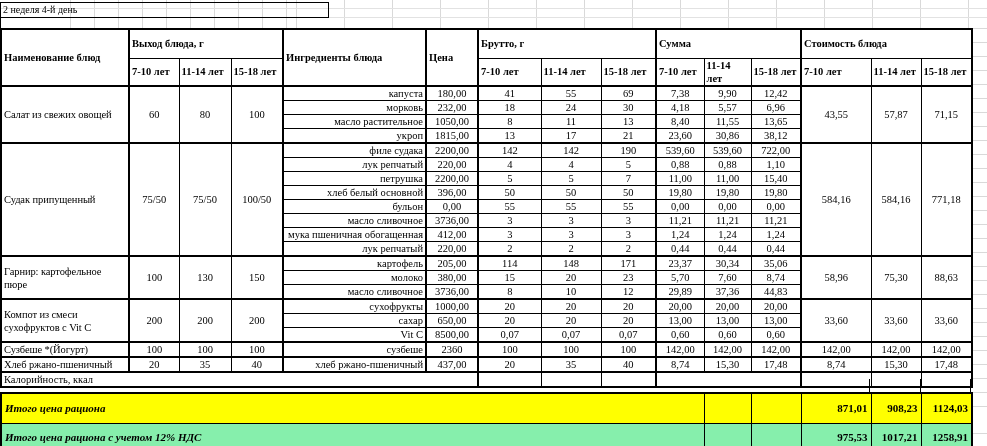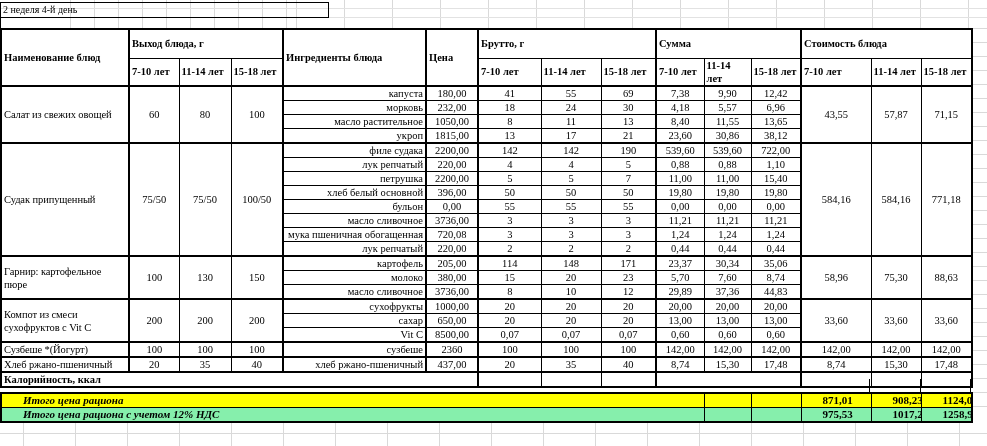--- a/index.html
+++ b/index.html
@@ -32,29 +32,29 @@
   .main tr.h1 td{height:29px}
   .main tr.h2 td{height:28px}
   .hdr{font-weight:bold;vertical-align:middle}
   .sL{border-left-width:2px !important}
   .bt{border-top-width:2px !important}
   .hb{border-bottom-width:2px !important}
   .num{text-align:center}
   .vt{vertical-align:top}
   .name{font-size:10px;letter-spacing:-0.1px;vertical-align:top}
   .ingr{text-align:right}
-  .kcal{font-weight:bold}
+  .kcal{font-weight:normal}
 
   
   .gaplines{position:absolute;left:869px;top:379px;width:102px;height:13px;border-left:1px solid #000;border-right:1px solid #000}
   .gaplines::after{content:"";position:absolute;left:50px;top:0;bottom:0;width:1px;background:#000}
 
   
   table.totals{position:absolute;left:0;top:392px;border-collapse:collapse;table-layout:fixed;width:971px;border:2px solid #000}
-  .totals td{border:1px solid #000;height:14px;font-size:11px;line-height:13px;padding:0 21px;overflow:hidden}
+  .totals td{border:1px solid #000;height:30px;font-size:11px;line-height:13px;padding:0 3px;overflow:hidden}
   .tl{font-weight:bold;font-style:italic;text-align:left}
   .tv{font-weight:bold;text-align:right}
 </style>
 </head>
 <body>
 
 <div class="sheet">
 
   <div class="gridv" id="gridv1"></div>
   <div class="gridv" id="gridv2"></div>
@@ -222,21 +222,21 @@
           <td class="num sL">3736,00</td>
           <td class="num sL">3</td>
           <td class="num">3</td>
           <td class="num">3</td>
           <td class="num sL">11,21</td>
           <td class="num">11,21</td>
           <td class="num">11,21</td>
         </tr>
         <tr>
           <td class="ingr sL">мука пшеничная обогащенная</td>
-          <td class="num sL">720,08</td>
+          <td class="num sL">412,00</td>
           <td class="num sL">3</td>
           <td class="num">3</td>
           <td class="num">3</td>
           <td class="num sL">1,24</td>
           <td class="num">1,24</td>
           <td class="num">1,24</td>
         </tr>
         <tr>
           <td class="ingr sL">лук репчатый</td>
           <td class="num sL">220,00</td>

